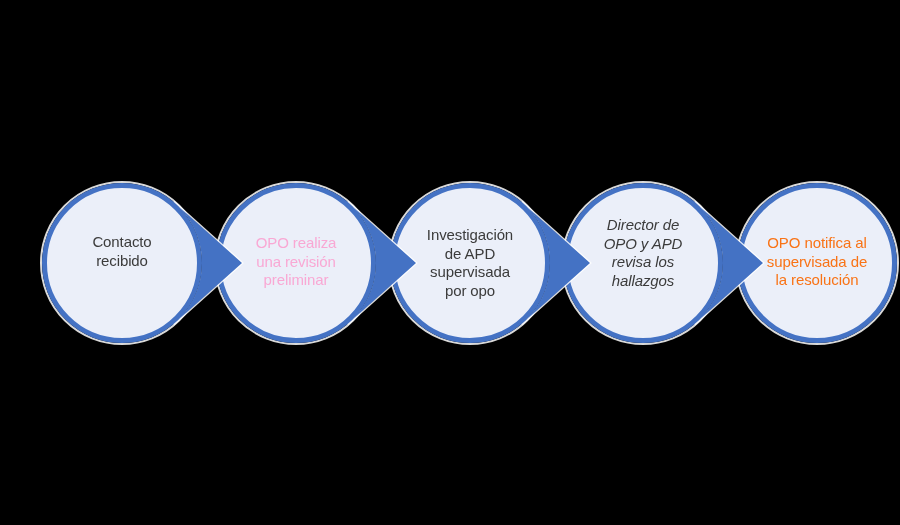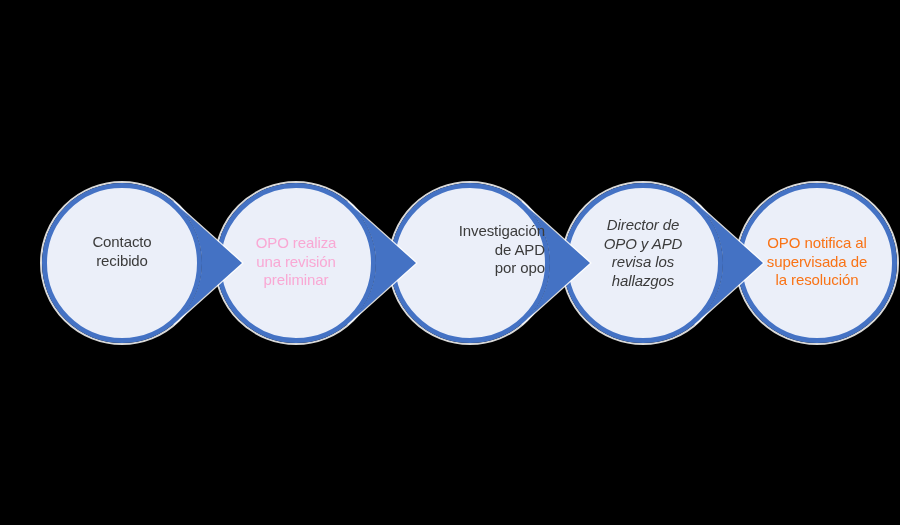--- a/index.html
+++ b/index.html
@@ -26,21 +26,21 @@
     font-size: 15px;
     line-height: 18.5px;
     letter-spacing: -0.1px;
     color: #3b3b3b;
     pointer-events: none;
   }
   .step-label .line { display: block; white-space: nowrap; }
   
   #label-1 { left:  47px; top: 251px; }
   #label-2 { left: 221px; top: 262px; }
-  #label-3 { left: 395px; top: 250px; text-align: right; }
+  #label-3 { left: 395px; top: 263px; }
   #label-4 { left: 568px; top: 253px; font-style: italic; }
   #label-5 { left: 742px; top: 262px; }
 </style>
 </head>
 <body>
 
 <div id="canvas" style="background: rgb(0, 0, 0);">
 
   <svg id="flow-svg" viewBox="0 0 900 525" xmlns="http://www.w3.org/2000/svg">
 
@@ -85,20 +85,21 @@
 
   <div id="label-2" class="step-label" style="color: #f9a8d4;">
     <span class="line">OPO realiza</span>
     <span class="line">una revisión</span>
     <span class="line">preliminar</span>
   </div>
 
   <div id="label-3" class="step-label" style="color: rgb(59, 59, 59);">
     <span class="line">Investigación</span>
     <span class="line">de APD</span>
+    <span class="line">supervisada</span>
     <span class="line">por opo</span>
   </div>
 
   <div id="label-4" class="step-label" style="color: rgb(59, 59, 59);">
     <span class="line">Director de</span>
     <span class="line">OPO y APD</span>
     <span class="line">revisa los</span>
     <span class="line">hallazgos</span>
   </div>
 

